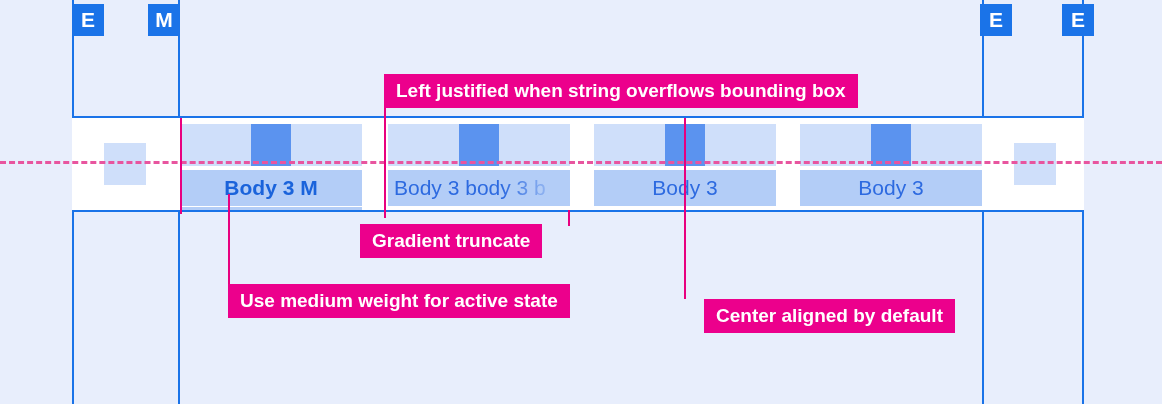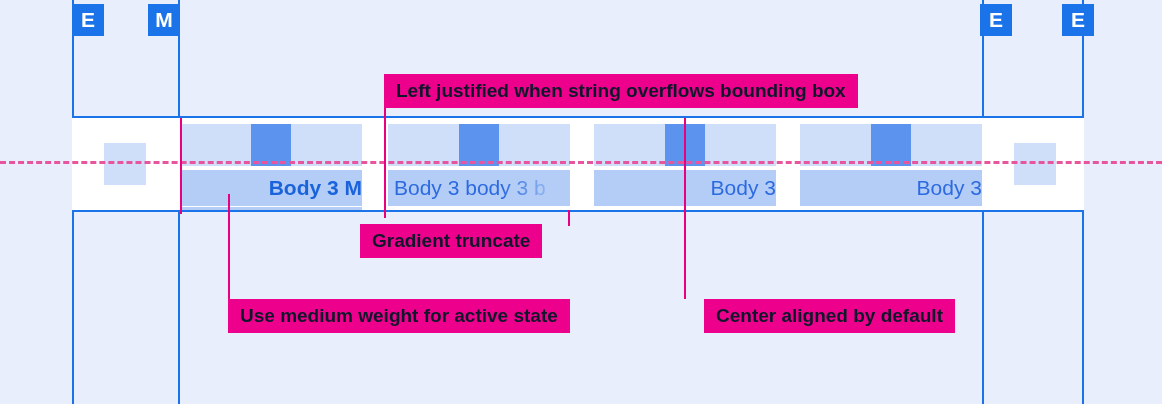--- a/index.html
+++ b/index.html
@@ -109,21 +109,21 @@
     background: #b3cdf7;
     overflow: hidden;
   }
   .tab .label {
     position: absolute;
     left: 0;
     top: 0;
     width: 182px;
     height: 36px;
     line-height: 36px;
-    text-align: right;
+    text-align: center;
     font-size: 21px;
     color: #2d6ae0;
     white-space: nowrap;
   }
   .tab.active .label {
     font-weight: bold;
     color: #1a63db;
   }
   .tab.overflow .label {
     text-align: left;
@@ -165,21 +165,21 @@
   .mline {
     position: absolute;
     background: #e8007f;
     z-index: 35;
   }
 
   
   .callout {
     position: absolute;
     background: #ec008c;
-    color: #0f172a;
+    color: #ffffff;
     font-size: 19px;
     font-weight: bold;
     line-height: 34px;
     height: 34px;
     padding: 0 12px;
     white-space: nowrap;
     z-index: 50;
   }
 </style>
 </head>
@@ -254,17 +254,17 @@
   <div class="mline" style="left:180px; top:118px; width:2px; height:96px;"></div>
 
   <div class="mline" style="left:228px; top:194px; width:2px; height:105px;"></div>
 
   <div class="mline" style="left:568px; top:210px; width:2px; height:16px;"></div>
 
   <div class="callout" style="left:384px; top:74px;">Left justified when string overflows bounding box</div>
 
   <div class="callout" style="left:360px; top:224px;">Gradient truncate</div>
 
-  <div class="callout" style="left:228px; top:299px;text-align:right;">Use medium weight for active state</div>
+  <div class="callout" style="left:228px; top:284px;text-align:right;">Use medium weight for active state</div>
 
   <div class="callout" style="left:684px; top:299px;margin-left:20px;">Center aligned by default</div>
 
 </div>
 
 </body></html>

